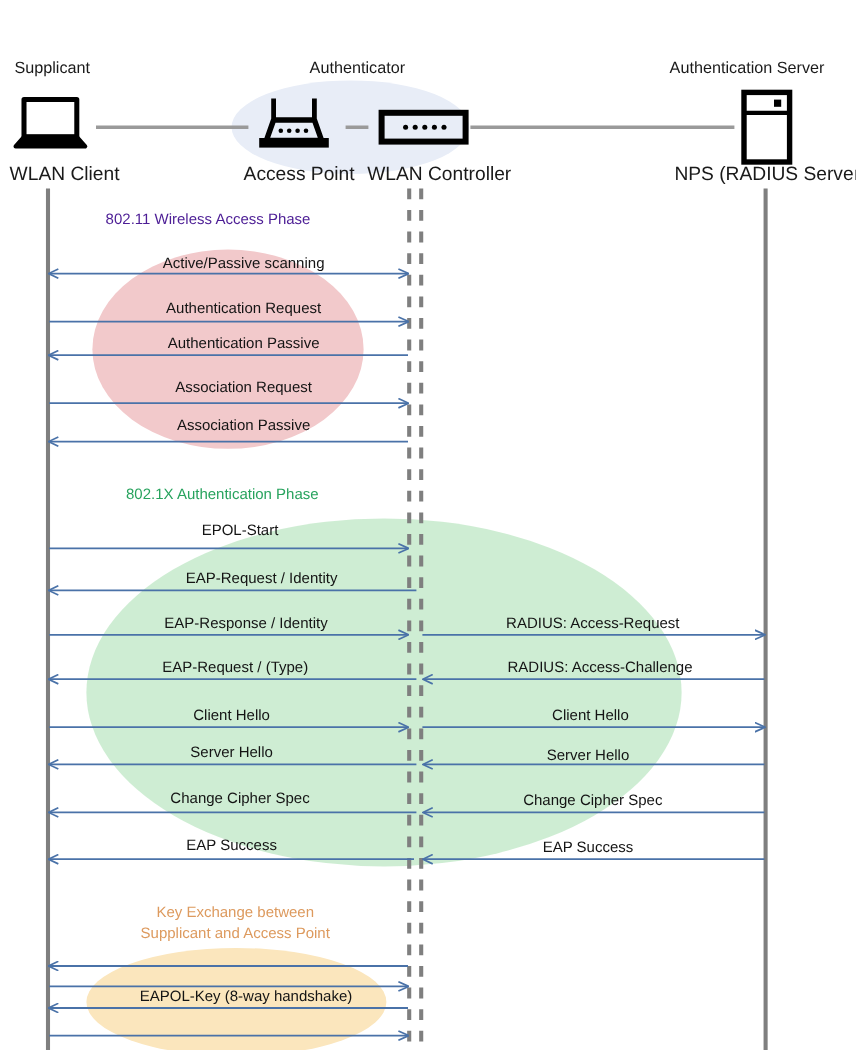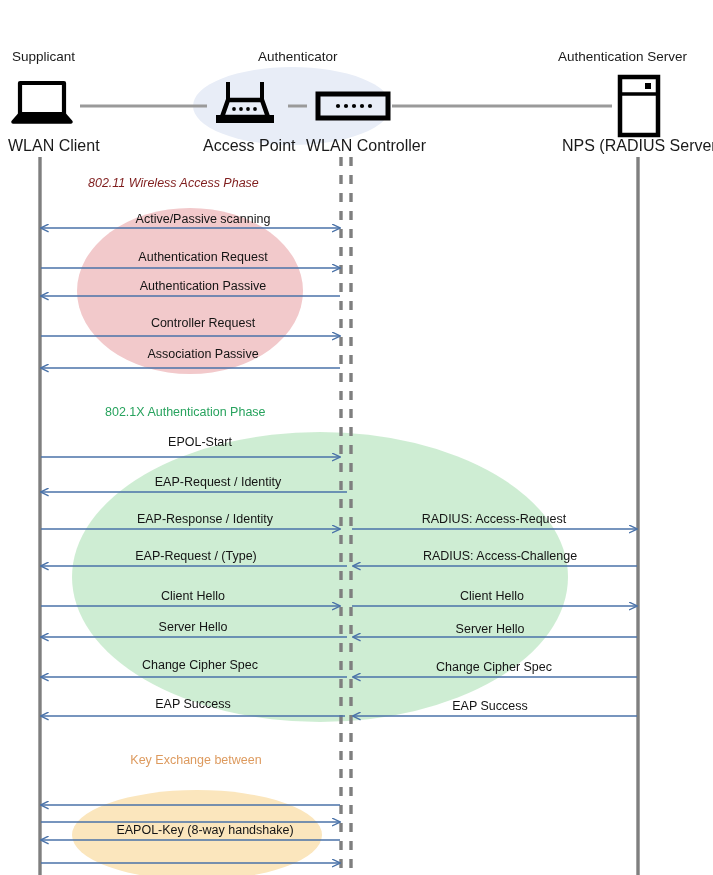--- a/index.html
+++ b/index.html
@@ -5,21 +5,21 @@
   html,body{margin:0;padding:0;background:#ffffff;}
   body{width:713px;height:875px;position:relative;overflow:hidden;
        font-family:"Liberation Sans", sans-serif;color:#111;}
   #stage{position:absolute;left:0;top:0;width:713px;height:875px;margin-top:29px;}
   svg#canvas{position:absolute;left:0;top:0;width:713px;height:875px;}
 
   .hdr-label{position:absolute;font-size:13.5px;color:#1a1a1a;white-space:nowrap;}
   .sub-label{position:absolute;font-size:16px;color:#1a1a1a;white-space:nowrap;}
 
   .phase-title{position:absolute;font-size:12.5px;white-space:nowrap;font-weight:400;}
-  .phase-red{color:#7f1d1d;font-style:italic;}
+  .phase-red{color:#4c1d95;}
   .phase-green{color:#28a35e;}
   .phase-orange{color:#dd9a5e;text-align:left;line-height:18px;}
 
   .msg{position:absolute;font-size:12.5px;color:#141414;white-space:nowrap;
        text-align:center;transform:translateX(-50%);}
 </style>
 </head>
 <body>
 
 <div id="stage">
@@ -122,25 +122,26 @@
   <div class="hdr-label" style="left:558px;top:20px;">Authentication Server</div>
 
   <div class="sub-label" style="left:8px;top:108px;">WLAN Client</div>
   <div class="sub-label" style="left:203px;top:108px;">Access Point</div>
   <div class="sub-label" style="left:306px;top:108px;">WLAN Controller</div>
   <div class="sub-label" style="left:562px;top:108px;">NPS (RADIUS Server)</div>
 
   <div class="phase-title phase-red" style="left:88px;top:147px;">802.11 Wireless Access Phase</div>
   <div class="phase-title phase-green" style="left:105px;top:376px;">802.1X Authentication Phase</div>
   <div class="phase-title phase-orange" style="left:196px;top:722px;transform:translateX(-50%);">Key Exchange between</div>
+  <div class="phase-title phase-orange" style="left:196px;top:740px;transform:translateX(-50%);">Supplicant and Access Point</div>
 
   <div class="msg" style="left:203px;top:183px;">Active/Passive scanning</div>
   <div class="msg" style="left:203px;top:221px;">Authentication Request</div>
   <div class="msg" style="left:203px;top:250px;">Authentication Passive</div>
-  <div class="msg" style="left:203px;top:287px;">Controller Request</div>
+  <div class="msg" style="left:203px;top:287px;">Association Request</div>
   <div class="msg" style="left:203px;top:318px;">Association Passive</div>
 
   <div class="msg" style="left:200px;top:406px;">EPOL-Start</div>
   <div class="msg" style="left:205px;top:446px;padding-left:26px;">EAP-Request / Identity</div>
   <div class="msg" style="left:205px;top:483px;">EAP-Response / Identity</div>
   <div class="msg" style="left:494px;top:483px;">RADIUS: Access-Request</div>
   <div class="msg" style="left:196px;top:520px;">EAP-Request / (Type)</div>
   <div class="msg" style="left:500px;top:520px;">RADIUS: Access-Challenge</div>
   <div class="msg" style="left:193px;top:560px;">Client Hello</div>
   <div class="msg" style="left:492px;top:560px;">Client Hello</div>

